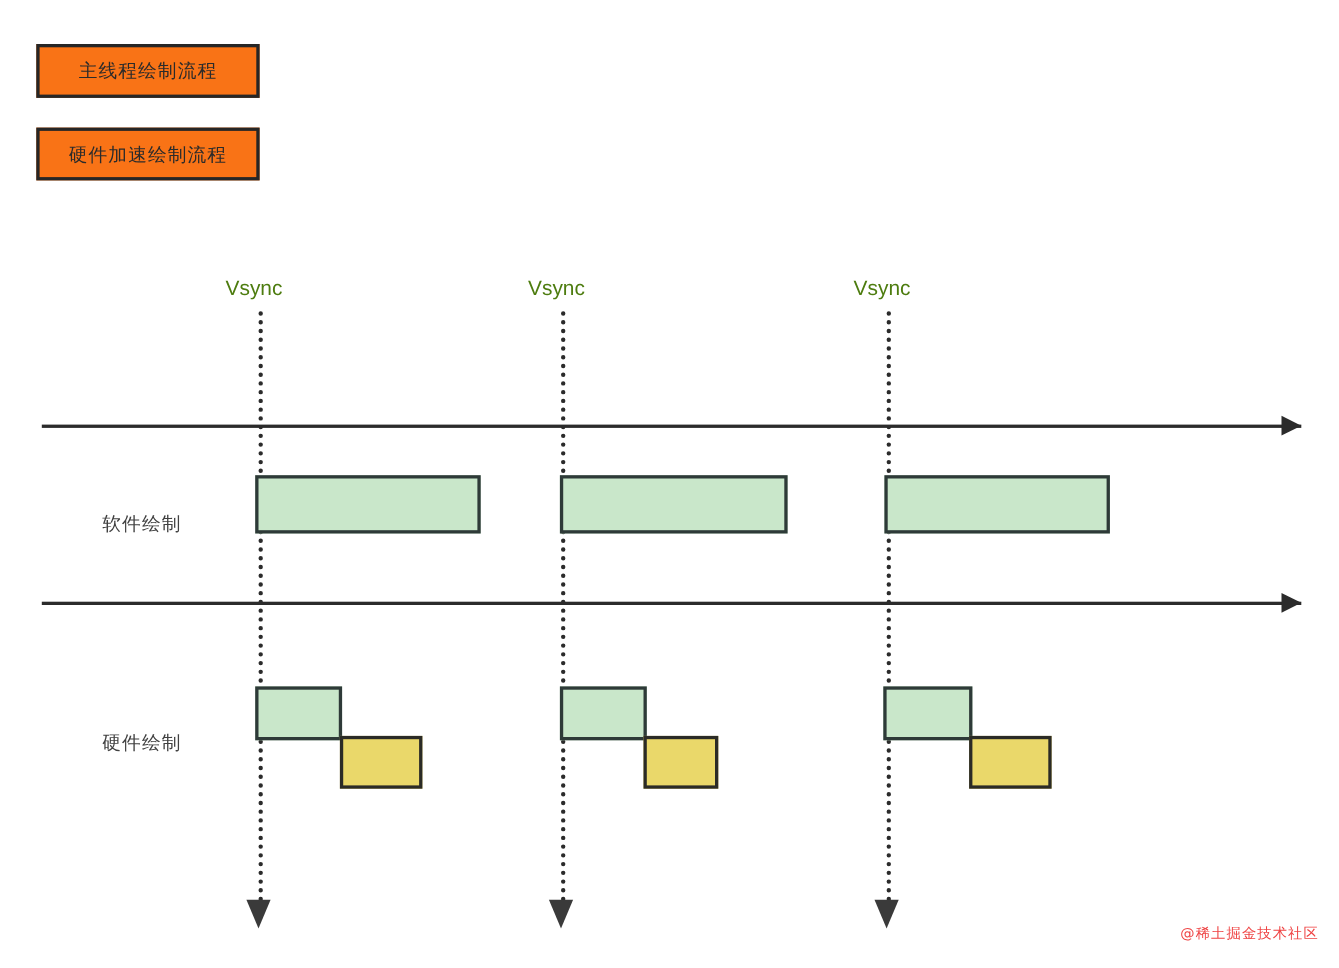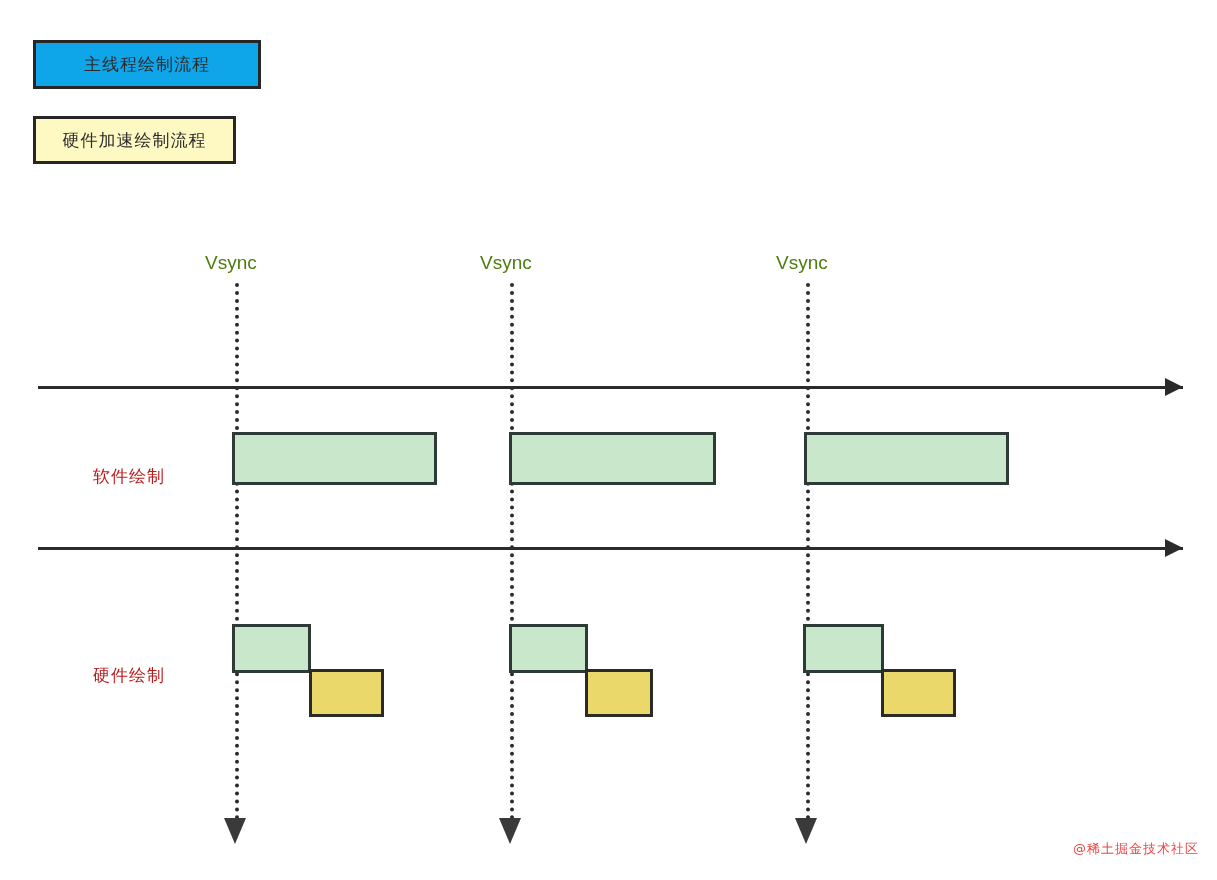--- a/index.html
+++ b/index.html
@@ -26,26 +26,26 @@
     border: 3px solid #262626;
     display: flex;
     align-items: center;
     justify-content: center;
     font-size: 17px;
     letter-spacing: 1px;
     color: #2b2b2b;
     font-family: "DejaVu Sans", "Liberation Sans", sans-serif;
   }
   #legend-green {
-    left: 33px; top: 40px; width: 228px; height: 49px;
-    background: #0ea5e9;
+    left: 33px; top: 40px; width: 203px; height: 49px;
+    background: #f97316;
   }
   #legend-yellow {
     left: 33px; top: 116px; width: 203px; height: 48px;
-    background: #fef9c3;
+    background: #f97316;
   }
 
   
   .axis {
     position: absolute;
     height: 3px;
     background: #2b2b2b;
   }
   .axis-arrow {
     position: absolute;
@@ -74,21 +74,21 @@
     color: #4d7c0f;
     font-family: "Liberation Sans", "DejaVu Sans", sans-serif;
     white-space: nowrap;
   }
 
   
   .row-label {
     position: absolute;
     font-size: 17px;
     letter-spacing: 1px;
-    color: #b91c1c;
+    color: #404040;
     font-family: "DejaVu Sans", "Liberation Sans", sans-serif;
     white-space: nowrap;
   }
 
   
   .block {
     position: absolute;
     box-sizing: border-box;
     border: 3px solid #2e3a38;
   }

